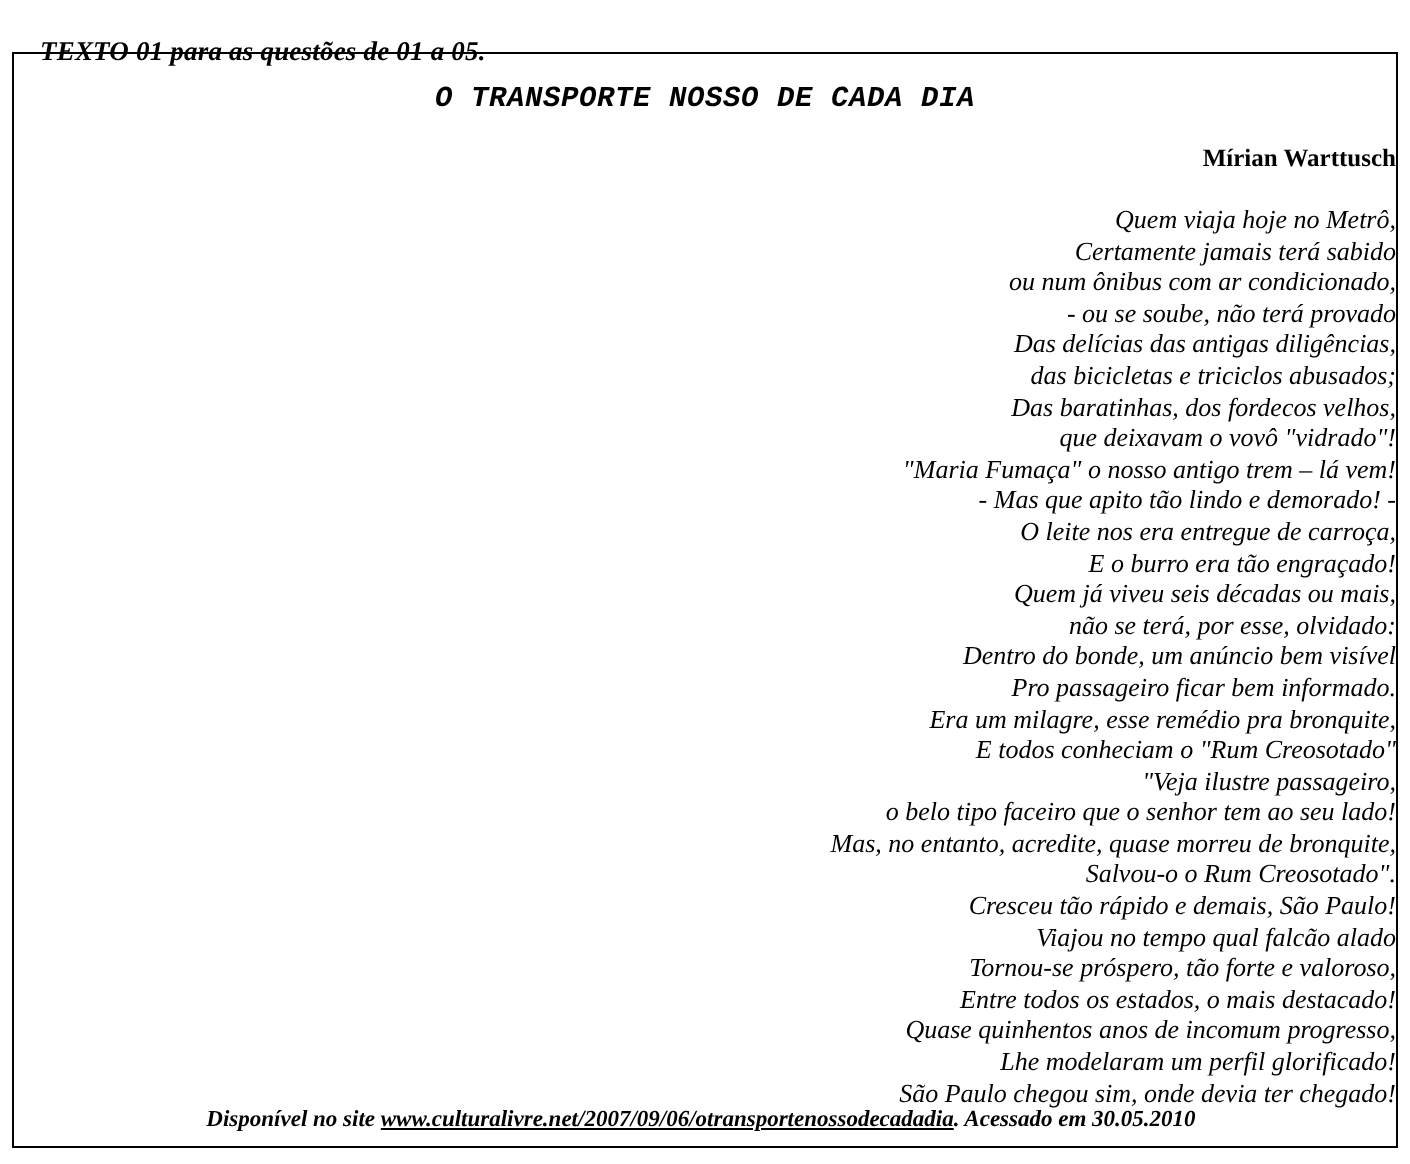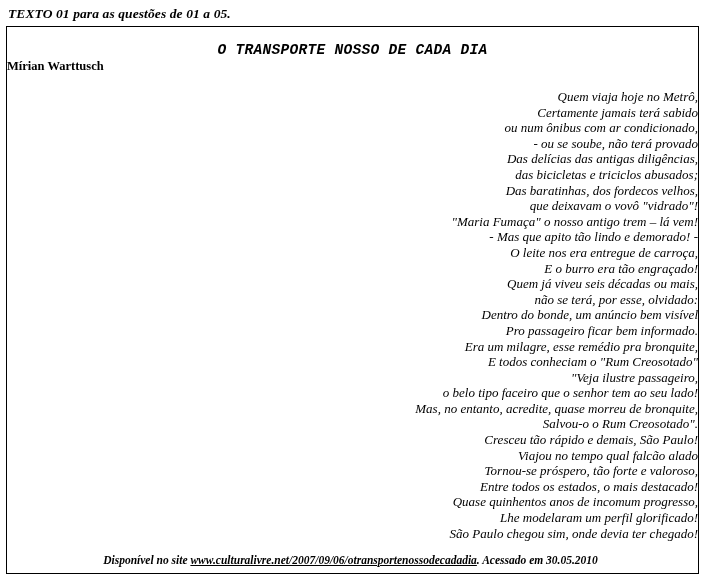--- a/index.html
+++ b/index.html
@@ -12,21 +12,21 @@
     height: 582px;
     font-family: "Liberation Serif", serif;
     color: #000000;
     position: relative;
   }
   .page {
     width: 705px;
     height: 582px;
     position: relative;
     box-sizing: border-box;
-    padding: 0;
+    padding: 12px;
     border-radius: 28px;
   }
   .heading {
     font-style: italic;
     font-weight: bold;
     font-size: 13.5px;
     padding: 6px 0 5px 8px;
     letter-spacing: 0.1px;
   }
   .frame {
@@ -42,24 +42,24 @@
   .poem-title {
     text-align: center;
     font-style: italic;
     font-weight: bold;
     font-size: 14.5px;
     margin-top: 15px;
     letter-spacing: 0.3px;
     font-family: Liberation Mono, monospace;
   }
   .poem-author {
-    text-align: left;
+    text-align: right;
     font-weight: bold;
     font-size: 12.5px;
-    margin-top: 1px;
+    margin-top: 14px;
   }
   .poem-body {
     margin-top: 15px;
     text-align: right;
   }
   .poem-line {
     font-style: italic;
     font-size: 13px;
     line-height: 15.6px;
     white-space: pre;

